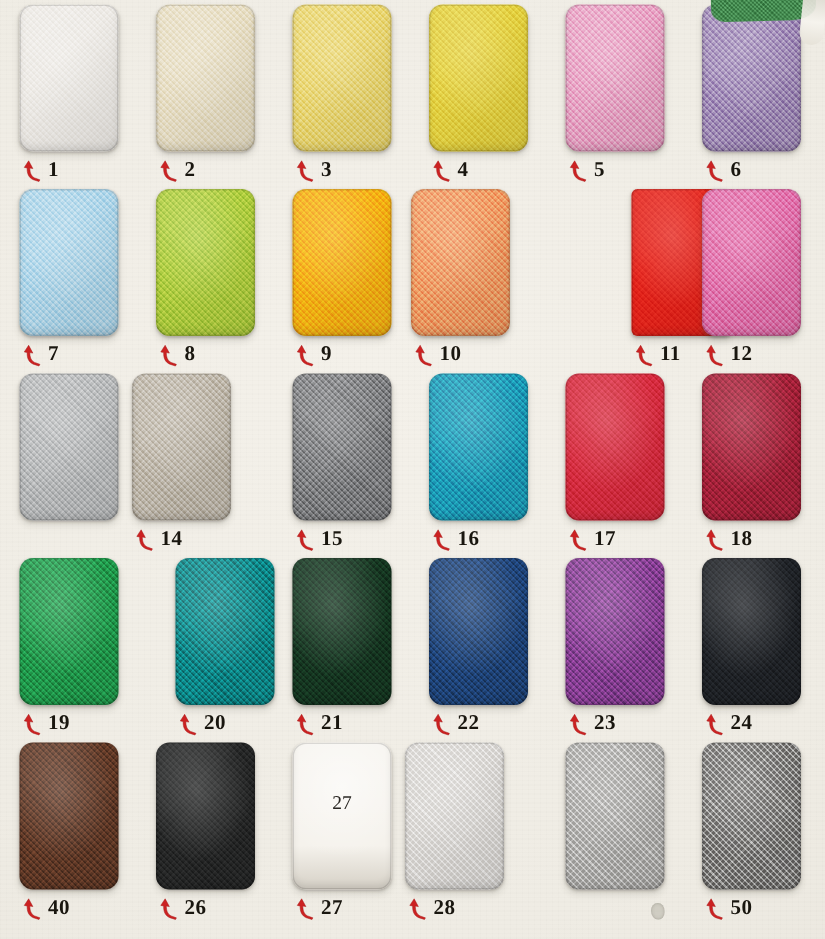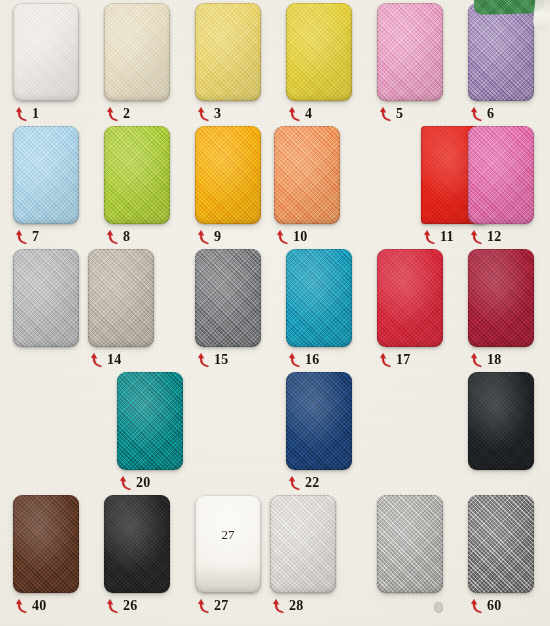--- a/index.html
+++ b/index.html
@@ -456,56 +456,109 @@
         </div>
         <div class="label-row">
           <span>
             <svg class="arrow-icon" viewBox="0 0 14 16" xmlns="http://www.w3.org/2000/svg">
               <path d="M4.1 1.2 L6.9 6.4 L4.9 6.0 C4.9 9.0 5.6 11.3 8.0 12.6 L11.6 13.9 L11.0 15.0 L7.2 13.8 C4.0 12.4 3.0 9.6 3.1 6.0 L1.2 5.6 Z" fill="#cc2222" stroke="#a81a1a" stroke-width=".35" stroke-linejoin="round"></path>
             </svg>
           </span>
           <span class="swatch-label">18</span>
         </div>
       </div>
+      <div class="cell" style="left: 13px; top: 372px;">
+        <div class="chip" title="kelly-green" style="background-color: rgb(31, 146, 71);">
+          <div class="weave"></div>
+          <div class="sheen"></div>
+          <div class="edge"></div>
+        </div>
+        <div class="label-row">
+          <span>
+            <svg class="arrow-icon" viewBox="0 0 14 16" xmlns="http://www.w3.org/2000/svg">
+              <path d="M4.1 1.2 L6.9 6.4 L4.9 6.0 C4.9 9.0 5.6 11.3 8.0 12.6 L11.6 13.9 L11.0 15.0 L7.2 13.8 C4.0 12.4 3.0 9.6 3.1 6.0 L1.2 5.6 Z" fill="#cc2222" stroke="#a81a1a" stroke-width=".35" stroke-linejoin="round"></path>
+            </svg>
+          </span>
+          <span class="swatch-label">19</span>
+        </div>
+      </div>
       <div class="cell" style="left: 104px; top: 372px; margin-left: 13px;">
         <div class="chip" title="dark-teal" style="background-color: rgb(13, 127, 128);">
           <div class="weave"></div>
           <div class="sheen"></div>
           <div class="edge"></div>
         </div>
         <div class="label-row">
           <span>
             <svg class="arrow-icon" viewBox="0 0 14 16" xmlns="http://www.w3.org/2000/svg">
               <path d="M4.1 1.2 L6.9 6.4 L4.9 6.0 C4.9 9.0 5.6 11.3 8.0 12.6 L11.6 13.9 L11.0 15.0 L7.2 13.8 C4.0 12.4 3.0 9.6 3.1 6.0 L1.2 5.6 Z" fill="#cc2222" stroke="#a81a1a" stroke-width=".35" stroke-linejoin="round"></path>
             </svg>
           </span>
           <span class="swatch-label">20</span>
         </div>
       </div>
+      <div class="cell" style="left: 195px; top: 372px;">
+        <div class="chip" title="forest-green" style="background-color: rgb(20, 51, 31);">
+          <div class="weave"></div>
+          <div class="sheen"></div>
+          <div class="edge"></div>
+        </div>
+        <div class="label-row">
+          <span>
+            <svg class="arrow-icon" viewBox="0 0 14 16" xmlns="http://www.w3.org/2000/svg">
+              <path d="M4.1 1.2 L6.9 6.4 L4.9 6.0 C4.9 9.0 5.6 11.3 8.0 12.6 L11.6 13.9 L11.0 15.0 L7.2 13.8 C4.0 12.4 3.0 9.6 3.1 6.0 L1.2 5.6 Z" fill="#cc2222" stroke="#a81a1a" stroke-width=".35" stroke-linejoin="round"></path>
+            </svg>
+          </span>
+          <span class="swatch-label">21</span>
+        </div>
+      </div>
       <div class="cell" style="left: 286px; top: 372px;">
         <div class="chip" title="navy-blue" style="background-color: rgb(29, 63, 112);">
           <div class="weave"></div>
           <div class="sheen"></div>
           <div class="edge"></div>
         </div>
         <div class="label-row">
           <span>
             <svg class="arrow-icon" viewBox="0 0 14 16" xmlns="http://www.w3.org/2000/svg">
               <path d="M4.1 1.2 L6.9 6.4 L4.9 6.0 C4.9 9.0 5.6 11.3 8.0 12.6 L11.6 13.9 L11.0 15.0 L7.2 13.8 C4.0 12.4 3.0 9.6 3.1 6.0 L1.2 5.6 Z" fill="#cc2222" stroke="#a81a1a" stroke-width=".35" stroke-linejoin="round"></path>
             </svg>
           </span>
           <span class="swatch-label">22</span>
         </div>
       </div>
+      <div class="cell" style="left: 377px; top: 372px;">
+        <div class="chip" title="purple" style="background-color: rgb(126, 59, 140);">
+          <div class="weave"></div>
+          <div class="sheen"></div>
+          <div class="edge"></div>
+        </div>
+        <div class="label-row">
+          <span>
+            <svg class="arrow-icon" viewBox="0 0 14 16" xmlns="http://www.w3.org/2000/svg">
+              <path d="M4.1 1.2 L6.9 6.4 L4.9 6.0 C4.9 9.0 5.6 11.3 8.0 12.6 L11.6 13.9 L11.0 15.0 L7.2 13.8 C4.0 12.4 3.0 9.6 3.1 6.0 L1.2 5.6 Z" fill="#cc2222" stroke="#a81a1a" stroke-width=".35" stroke-linejoin="round"></path>
+            </svg>
+          </span>
+          <span class="swatch-label">23</span>
+        </div>
+      </div>
       <div class="cell" style="left: 468px; top: 372px;">
         <div class="chip" title="charcoal-black" style="background-color: rgb(29, 32, 36);">
           <div class="weave"></div>
           <div class="sheen"></div>
           <div class="edge"></div>
         </div>
+        <div class="label-row">
+          <span>
+            <svg class="arrow-icon" viewBox="0 0 14 16" xmlns="http://www.w3.org/2000/svg">
+              <path d="M4.1 1.2 L6.9 6.4 L4.9 6.0 C4.9 9.0 5.6 11.3 8.0 12.6 L11.6 13.9 L11.0 15.0 L7.2 13.8 C4.0 12.4 3.0 9.6 3.1 6.0 L1.2 5.6 Z" fill="#cc2222" stroke="#a81a1a" stroke-width=".35" stroke-linejoin="round"></path>
+            </svg>
+          </span>
+          <span class="swatch-label">24</span>
+        </div>
       </div>
       <div class="cell" style="left: 13px; top: 495px;">
         <div class="chip" title="brown" style="background-color: rgb(90, 53, 36);">
           <div class="weave"></div>
           <div class="sheen"></div>
           <div class="edge"></div>
         </div>
         <div class="label-row">
           <span>
             <svg class="arrow-icon" viewBox="0 0 14 16" xmlns="http://www.w3.org/2000/svg">
@@ -572,19 +625,19 @@
           <div class="weave"></div>
           <div class="sheen"></div>
           <div class="edge"></div>
         </div>
         <div class="label-row">
           <span>
             <svg class="arrow-icon" viewBox="0 0 14 16" xmlns="http://www.w3.org/2000/svg">
               <path d="M4.1 1.2 L6.9 6.4 L4.9 6.0 C4.9 9.0 5.6 11.3 8.0 12.6 L11.6 13.9 L11.0 15.0 L7.2 13.8 C4.0 12.4 3.0 9.6 3.1 6.0 L1.2 5.6 Z" fill="#cc2222" stroke="#a81a1a" stroke-width=".35" stroke-linejoin="round"></path>
             </svg>
           </span>
-          <span class="swatch-label">60</span>
+          <span class="swatch-label">50</span>
         </div>
       </div>
     </div>
 
   <div class="smudge"></div>
 </div>
 
 </body></html>

